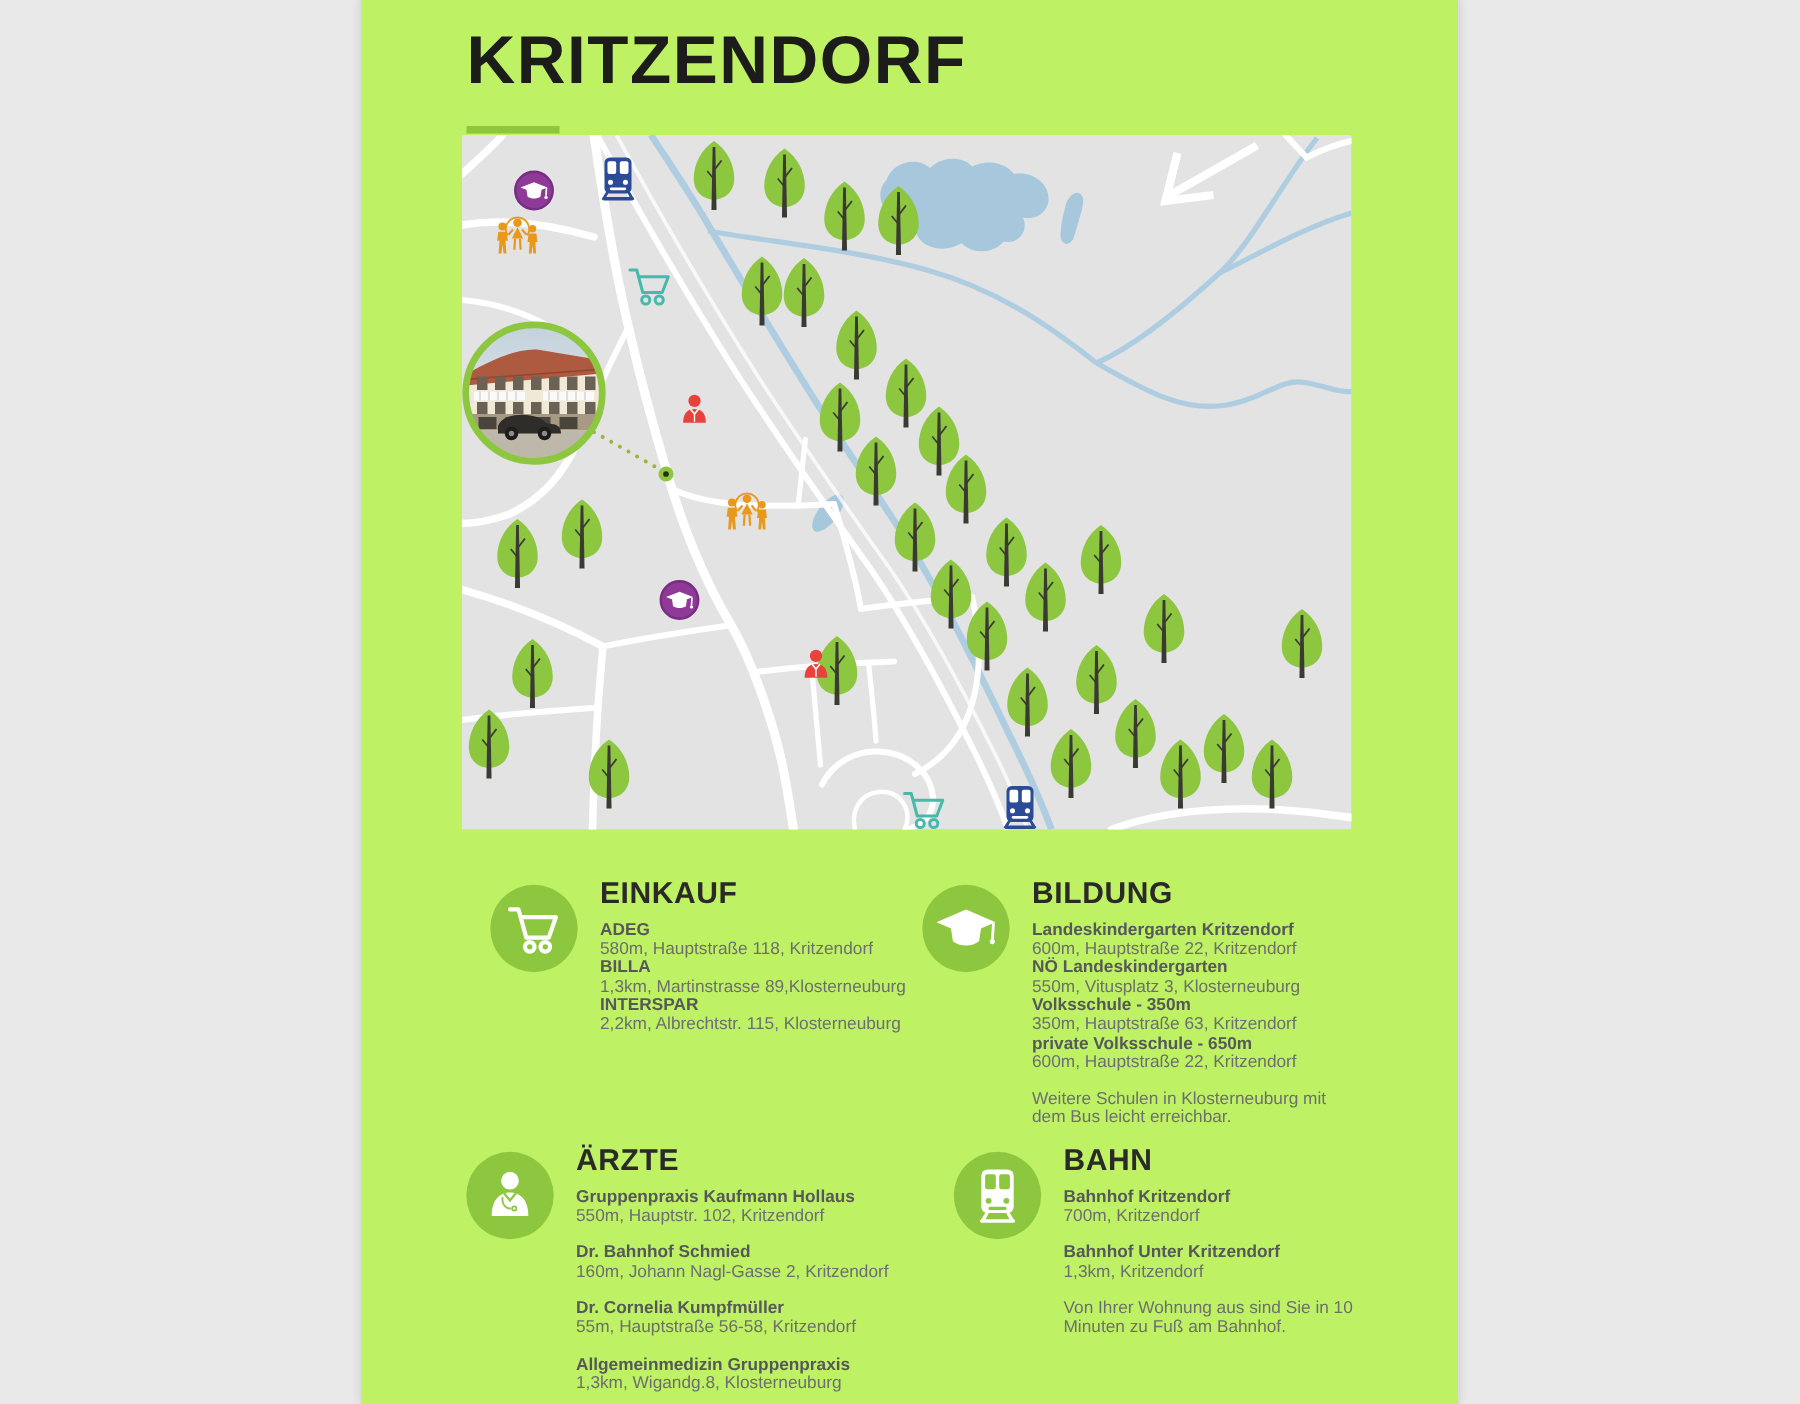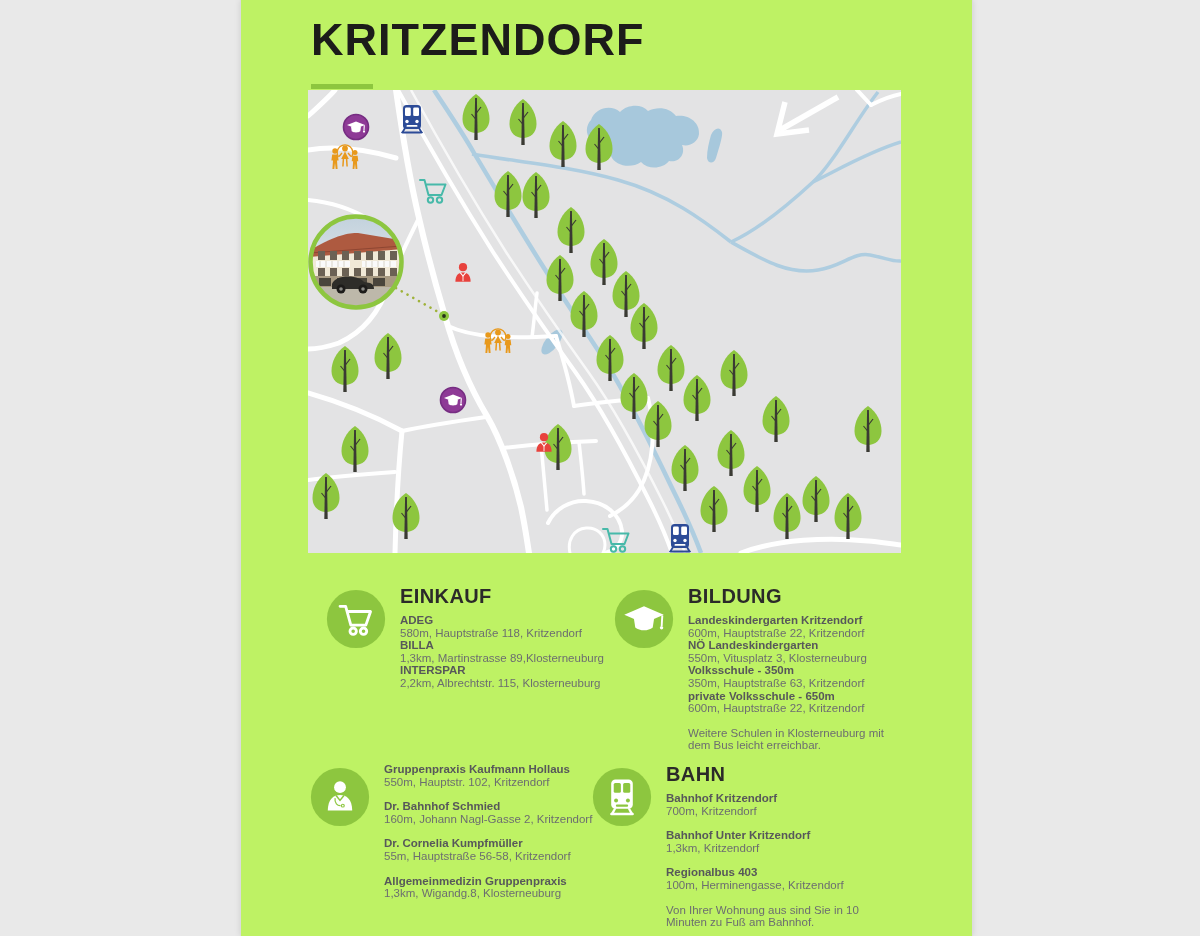--- a/index.html
+++ b/index.html
@@ -21,21 +21,21 @@
   .accent-bar{
     position:absolute;left:70px;top:84px;width:62px;height:5px;background:#8dc63f;
   }
   .map-wrap{position:absolute;left:67px;top:90px;width:593px;height:463px;}
   .map-wrap svg{display:block;}
 
   .section{position:absolute;width:300px;}
   .sec-einkauf{left:84px;top:585px;}
   .sec-bildung{left:372px;top:585px;}
   .sec-aerzte{left:68px;top:763px;}
-  .sec-bahn{left:350px;top:763px;}
+  .sec-bahn{left:393px;top:763px;}
   .badge{position:absolute;left:0;top:3px;width:62px;height:62px;}
   .content{margin-left:75px;width:214px;}
   .content h2{
     margin:0 0 6px 0;font-size:20px;font-weight:700;letter-spacing:.4px;color:#2b2a29;
   }
   .entry .name{font-size:11.5px;line-height:12.6px;font-weight:700;color:#57585a;}
   .entry .detail{font-size:11.5px;line-height:12.6px;color:#6c6e70;}
   .section.spaced .entry{margin-bottom:12px;}
   .note{margin-top:12px;font-size:11.5px;line-height:12.6px;color:#6c6e70;}
 </style>
@@ -336,20 +336,21 @@
     <svg class="badge" viewBox="-33 -33 66 66">
       <circle r="31" fill="#8dc63f" class="badge-circle"></circle>
       <circle cx="0" cy="-10.5" r="6.3" fill="#ffffff"></circle>
       <path d="M-13,14.5 C-13,2 -6.5,-2.2 0,-2.2 C6.5,-2.2 13,2 13,14.5 Z" fill="#ffffff"></path>
       <path d="M-4.2,-1.6 L0,3.6 L4.2,-1.6" fill="none" stroke="#8dc63f" stroke-width="1.6"></path>
       <path d="M-5.2,1.2 C-6.2,6.5 -2.5,9.5 0.6,9.2" fill="none" stroke="#8dc63f" stroke-width="1.3"></path>
       <circle cx="3" cy="9.2" r="2.1" fill="#8dc63f"></circle>
         <circle cx="3" cy="9.2" r="0.9" fill="#ffffff"></circle>
     </svg>
     <div class="content">
+      <h2>ÄRZTE</h2>
       <div class="entries">
           <div class="entry">
             <div class="name">Gruppenpraxis Kaufmann Hollaus</div>
             <div class="detail">550m, Hauptstr. 102, Kritzendorf</div>
           </div>
           <div class="entry">
             <div class="name">Dr. Bahnhof Schmied</div>
             <div class="detail">160m, Johann Nagl-Gasse 2, Kritzendorf</div>
           </div>
           <div class="entry">
@@ -382,22 +383,18 @@
       <h2>BAHN</h2>
       <div class="entries">
           <div class="entry">
             <div class="name">Bahnhof Kritzendorf</div>
             <div class="detail">700m, Kritzendorf</div>
           </div>
           <div class="entry">
             <div class="name">Bahnhof Unter Kritzendorf</div>
             <div class="detail">1,3km, Kritzendorf</div>
           </div>
-          <div class="entry">
-            <div class="name">Regionalbus 403</div>
-            <div class="detail">100m, Herminengasse, Kritzendorf</div>
-          </div>
         </div>
       <div class="note">Von Ihrer Wohnung aus sind Sie in 10 Minuten zu Fuß am Bahnhof.</div>
     </div>
   </div>
 
 </div>
 
 </body></html>

